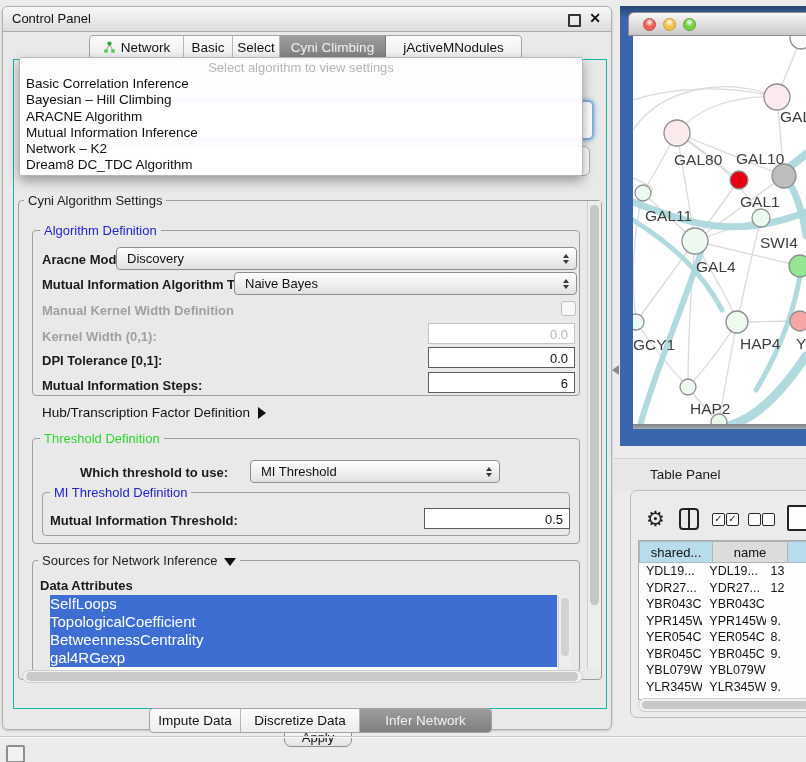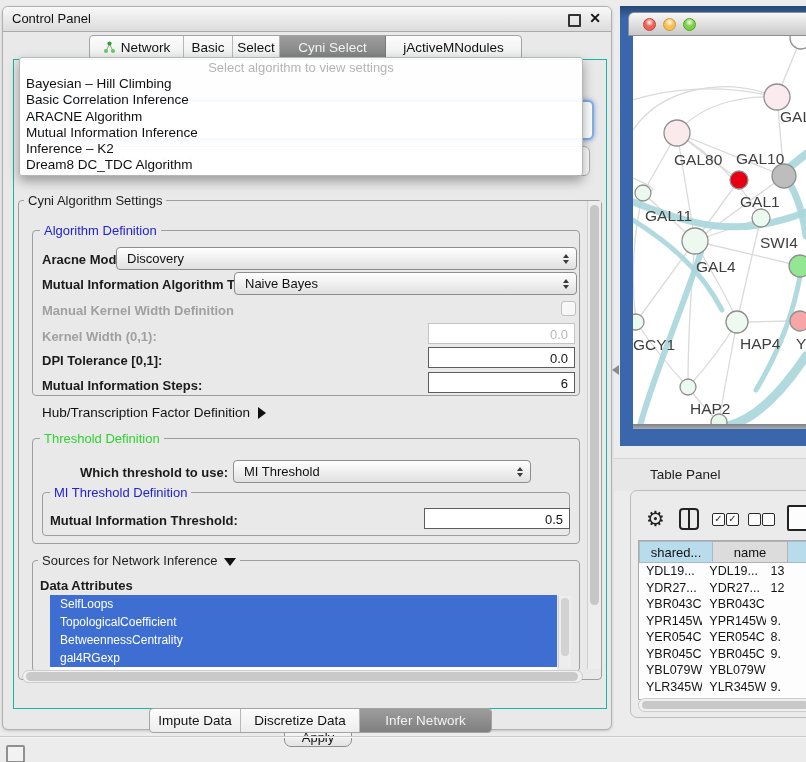--- a/index.html
+++ b/index.html
@@ -49,21 +49,21 @@
   .tri-dn{width:0;height:0;border-left:3.5px solid transparent;border-right:3.5px solid transparent;border-top:4.5px solid #3a3a3a}
   .field{position:absolute;height:21px;background:#fff;border:1px solid #5d5d5d;font-size:13px;line-height:21px;
       text-align:right;padding-right:6px;box-sizing:border-box;color:#111}
   .field.dis{border-color:#c4c4c4;color:#b9b9b9}
   .chk{position:absolute;width:13px;height:13px;border:1px solid #c0c0c0;border-radius:3px;background:#f7f7f7}
   .arrow-right{display:inline-block;width:0;height:0;border-top:6px solid transparent;border-bottom:6px solid transparent;
       border-left:8px solid #111;vertical-align:-2px;margin-left:8px}
   .arrow-down{display:inline-block;width:0;height:0;border-left:6px solid transparent;border-right:6px solid transparent;
       border-top:8px solid #111;vertical-align:-1px;margin-left:6px}
   .attr-list{position:absolute;left:46px;top:587px;width:507px;height:75px;background:#fff;overflow:hidden}
-  .attr-list .ai{height:18px;line-height:18px;font-size:12px;color:#fff;padding-left:10px}
+  .attr-list .ai{height:18px;line-height:18px;font-size:15px;color:#fff;padding-left:0}
   .sb-v{position:absolute;background:#ededed;border-left:1px solid #cfcfcf}
   .sb-thumb{position:absolute;background:#c6c6c6;border-radius:5px}
   .sb-h{position:absolute;background:#f0f0f0;border:1px solid #cdcdcd;border-radius:7px;box-sizing:border-box}
   .apply{position:absolute;left:270px;top:666px;width:68px;height:21px;border:1px solid #8f8f8f;border-radius:7px;
       background:linear-gradient(#ffffff,#e3e3e3);font-size:13px;text-align:center;line-height:20px;color:#111}
   
   .netframe{position:absolute;left:620px;top:6px;width:200px;height:440px;
       background:linear-gradient(#26476f,#3a66ac 12px,#3a66ac)}
   .net-titlebar{position:absolute;left:8px;top:6px;width:200px;height:24px;border-radius:6px 6px 0 0;
       background:linear-gradient(#f7f7f7,#c9c9c9);border:1px solid #8f8f8f;box-sizing:border-box}
@@ -116,21 +116,21 @@
         </svg>
         <span>Network</span>
       </div>
       <div class="tab" style="width: 49px;">
         <span>Basic</span>
       </div>
       <div class="tab" style="width: 47px;">
         <span>Select</span>
       </div>
       <div class="tab sel" style="width: 106px;">
-        <span>Cyni Select</span>
+        <span>Cyni Climbing</span>
       </div>
       <div class="tab" style="width: 135px;">
         <span>jActiveMNodules</span>
       </div>
     </div>
 
   <div class="content">
 
     <span class="ghost-lbl" style="left:26px;top:30px">Inference Algorithm</span>
     <div class="ghost-combo1" style="top:40px"></div>
@@ -171,21 +171,21 @@
 
     <span class="lbl" style="left:28px;top:318px">Mutual Information Steps:</span>
     <div class="field" style="left:414px;top:312px;width:147px">6</div>
 
     <span style="position:absolute;left:28px;top:345px;font-size:13.5px;color:#111;white-space:nowrap"><span>Hub/Transcription Factor Definition</span><span class="arrow-right"></span></span>
 
     <div class="grp" style="left:18px;top:378px;width:548px;height:106px"></div>
     <span class="grp-label green" style="left:26px;top:371px">Threshold Definition</span>
 
     <span class="lbl" style="left:66px;top:405px">Which threshold to use:</span>
-    <div class="combo" style="left:219px;top:400px;width:298px">
+    <div class="combo" style="left:236px;top:400px;width:250px">
       <span>MI Threshold</span>
       <span class="spin">
           <i class="tri-up"></i>
           <i class="tri-dn"></i>
         </span>
     </div>
 
     <div class="grp" style="left:28px;top:432px;width:528px;height:44px"></div>
     <span class="grp-label blue" style="left:36px;top:425px">MI Threshold Definition</span>
     <span class="lbl" style="left:36px;top:453px">Mutual Information Threshold:</span>
@@ -223,25 +223,25 @@
         <span>Discretize Data</span>
       </div>
       <div class="tab sel" style="width: 131px;">
         <span>Infer Network</span>
       </div>
     </div>
 
   <div class="popup">
     <div class="ph">Select algorithm to view settings</div>
     <div id="popup-items">
+        <div class="it">Basic Correlation Inference</div>
         <div class="it">Bayesian – Hill Climbing</div>
-        <div class="it">Basic Correlation Inference</div>
         <div class="it bold">ARACNE Algorithm</div>
         <div class="it">Mutual Information Inference</div>
-        <div class="it">Inference – K2</div>
+        <div class="it">Network – K2</div>
         <div class="it">Dream8 DC_TDC Algorithm</div>
       </div>
   </div>
 </div>
 
 <div class="netframe">
   <div class="net-titlebar">
     <span class="light" id="light0" style="left: 14px; background: radial-gradient(circle at 50% 30%, rgba(255, 255, 255, 0.8) 0%, rgb(238, 97, 86) 45%, rgb(238, 97, 86) 100%); border: 1px solid rgb(194, 69, 58);"></span>
     <span class="light" id="light1" style="left: 34px; background: radial-gradient(circle at 50% 30%, rgba(255, 255, 255, 0.8) 0%, rgb(246, 192, 79) 45%, rgb(246, 192, 79) 100%); border: 1px solid rgb(207, 154, 48);"></span>
     <span class="light" id="light2" style="left: 54px; background: radial-gradient(circle at 50% 30%, rgba(255, 255, 255, 0.8) 0%, rgb(121, 209, 67) 45%, rgb(121, 209, 67) 100%); border: 1px solid rgb(83, 163, 42);"></span>

